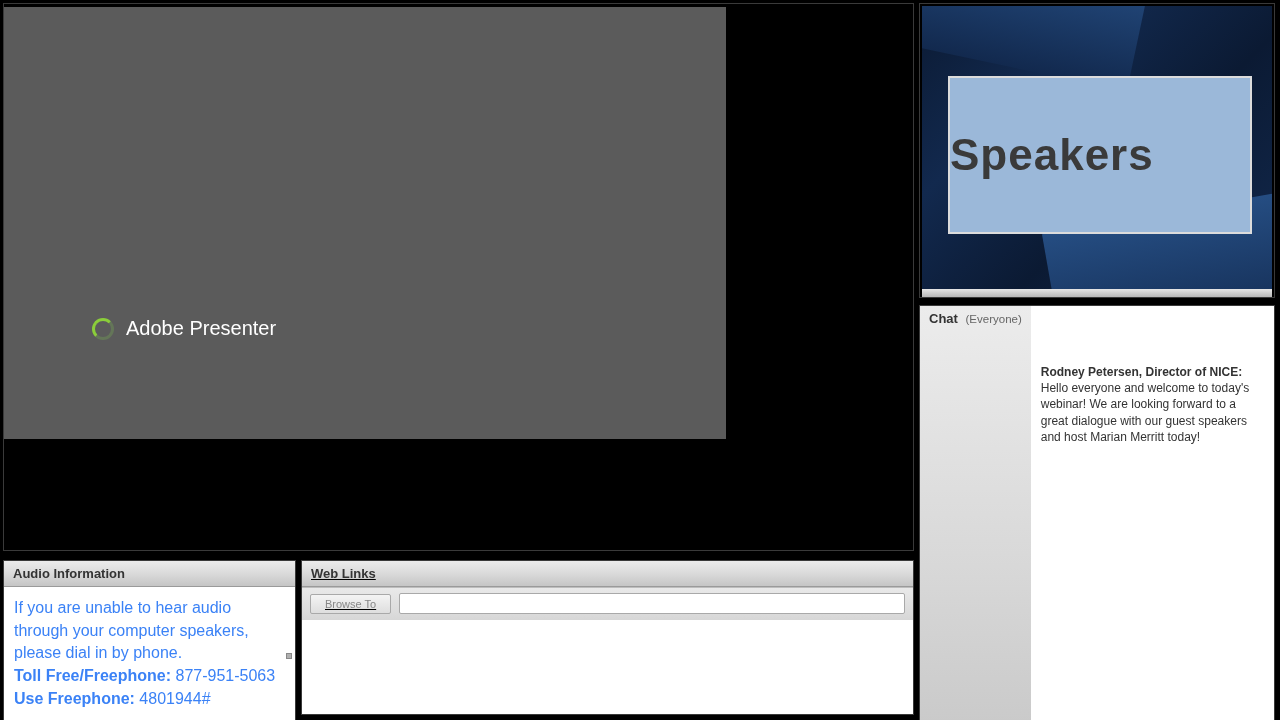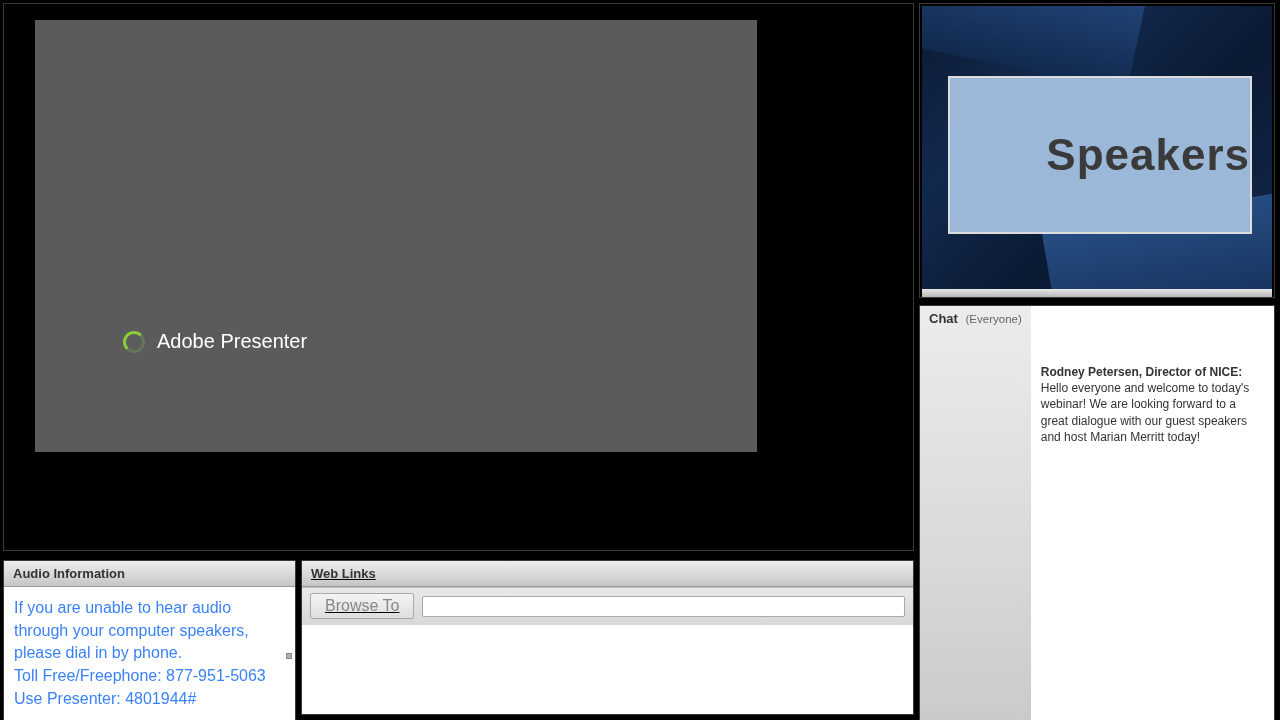--- a/index.html
+++ b/index.html
@@ -16,24 +16,23 @@
     border: 1px solid #3a3a3a;
   }
   
   .main-area {
     left: 3px; top: 3px;
     width: 911px; height: 548px;
     background: #000;
   }
   .slide-canvas {
     position: absolute;
-    left: 0; top: 16px;
+    left: 0; top: 3px;
     width: 722px; height: 432px;
     background: #5b5b5b;
-    margin-left: 31px;
   }
   .loader-label {
     position: absolute;
     left: 88px; top: 310px;
     color: #fff;
     font-size: 20px;
     font-weight: 400;
     display: flex;
     align-items: center;
     gap: 12px;
@@ -73,21 +72,21 @@
     background: linear-gradient(180deg,#254d82,#12294e);
     transform: rotate(-10deg);
   }
   .speakers-card {
     position: absolute;
     left: 26px; right: 20px; top: 70px; height: 158px;
     background: #9bb8d9;
     border: 2px solid #dcdcdc;
     display: flex;
     align-items: center;
-    justify-content: flex-end;
+    justify-content: flex-start;
     z-index: 2;
   }
   .speakers-card span {
     font-size: 44px;
     font-weight: bold;
     color: #3a3a3a;
     letter-spacing: 1px;
   }
   .speakers-bar {
     position: absolute;
@@ -135,21 +134,21 @@
     display: flex; flex-direction: column;
   }
   .audio-body {
     flex: 1;
     padding: 10px 10px;
     font-size: 16px;
     color: #3b82f6;
     line-height: 1.42;
     position: relative;
   }
-  .audio-body b { font-weight: normal; }
+  .audio-body b { font-weight: bold; }
   .mini-scroll {
     position: absolute;
     right: 2px; top: 0; bottom: 0;
     width: 8px;
     display: flex;
     align-items: center;
     justify-content: center;
   }
   .mini-scroll .nub {
     width: 6px; height: 6px;
@@ -203,21 +202,21 @@
     gap: 8px;
     padding: 5px 8px 6px 8px;
     background: linear-gradient(180deg,#e9e9e9,#d7d7d7);
     border-top: 1px solid #bdbdbd;
     align-items: center;
   }
   .browse-btn {
     background: linear-gradient(180deg,#f4f4f4,#dedede);
     border: 1px solid #a9a9a9;
     color: #888;
-    font-size: 16px;
+    font-size: 11px;
     padding: 3px 14px;
     border-radius: 2px;
     cursor: default;
   }
   .url-field {
     flex: 1;
     height: 21px;
     border: 1px solid #a9a9a9;
     border-radius: 2px;
     background: #fff;
@@ -258,21 +257,21 @@
   </div>
 </div>
 
 <div class="frame audio-panel">
   <div class="panel-header">
     <span>Audio Information</span>
   </div>
   <div class="audio-body">
     <span>If you are unable to hear audio through your computer speakers, please dial in by phone.</span><br>
     <b>Toll Free/Freephone:</b><span> 877-951-5063</span><br>
-    <b>Use Presenter:</b><span> 4801944#</span>
+    <b>Use Freephone:</b><span> 4801944#</span>
     <div class="mini-scroll">
         <div class="nub"></div>
       </div>
   </div>
 </div>
 
 <div class="frame links-panel">
   <div class="panel-header">
     <span>Web Links</span>
   </div>

